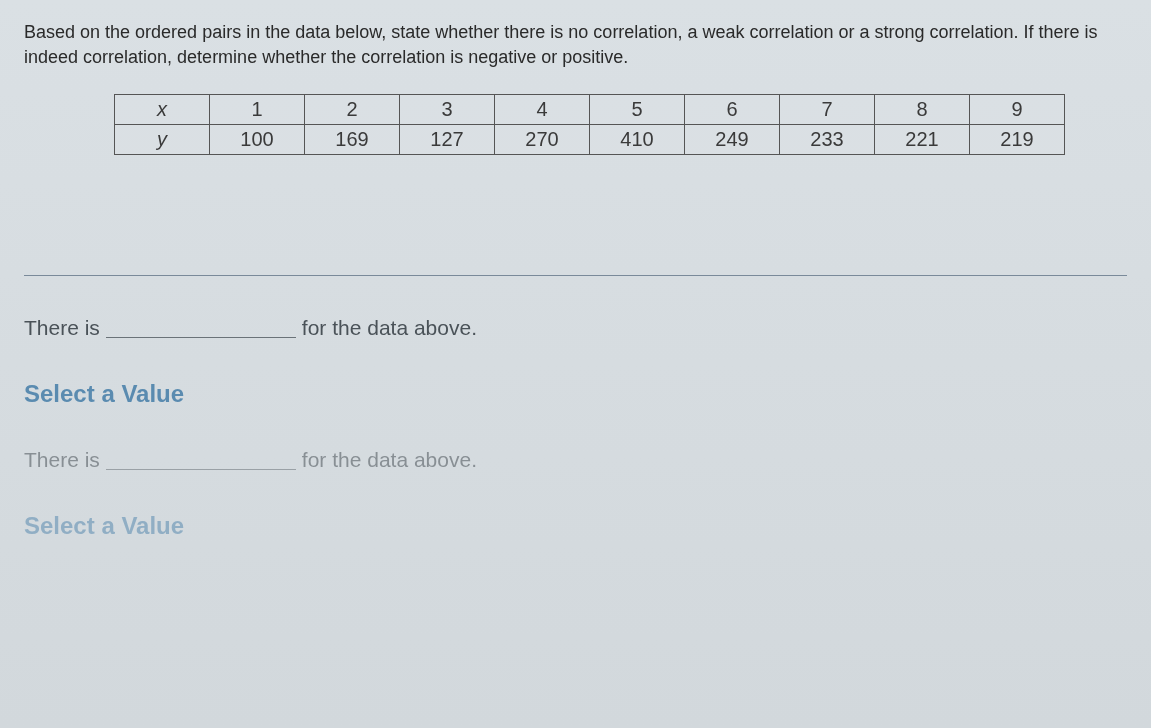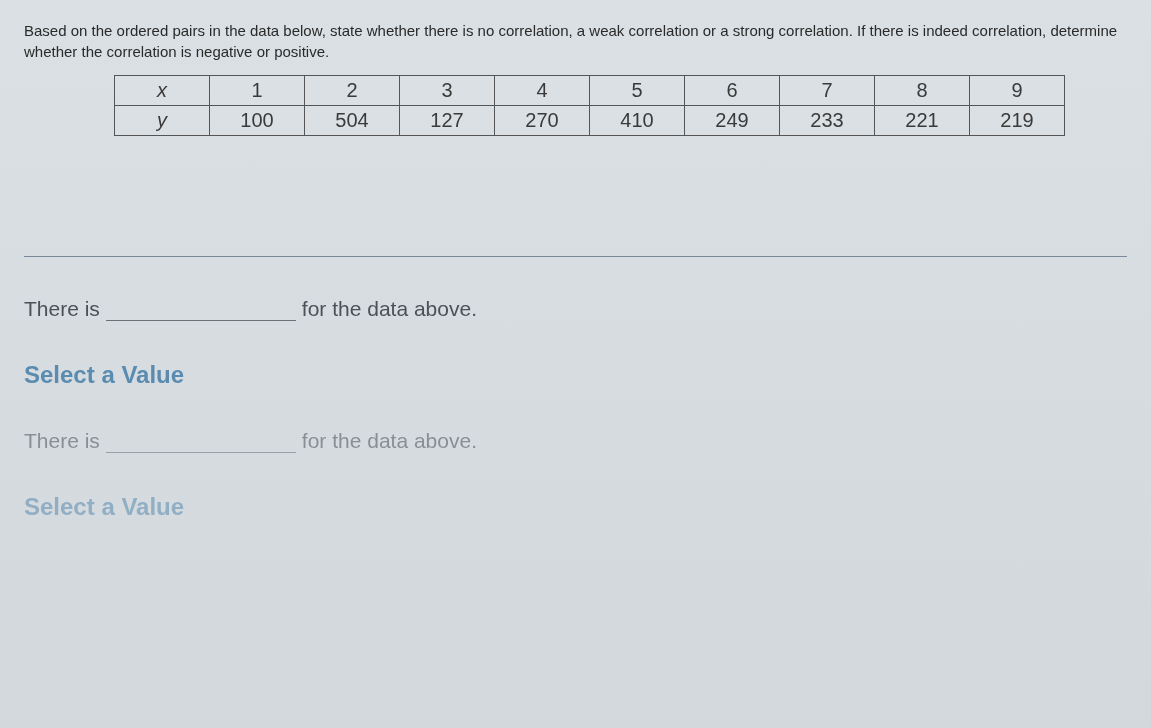--- a/index.html
+++ b/index.html
@@ -10,24 +10,24 @@
     body {
       font-family: Arial, Helvetica, sans-serif;
       background: linear-gradient(to bottom, #dae0e4, #d2d8dc);
       width: 1151px;
       height: 728px;
       padding: 20px 24px;
       color: #3a3a3a;
       position: relative;
     }
     .question-text {
-      font-size: 15px;
+      font-size: 18px;
       line-height: 1.4;
       color: #2a2a2a;
-      margin-bottom: 13px;
+      margin-bottom: 24px;
     }
     .data-table-wrap {
       padding-left: 90px;
       margin-bottom: 120px;
     }
     table.data-table {
       border-collapse: collapse;
       font-size: 20px;
     }
     table.data-table td {
@@ -47,21 +47,21 @@
       margin-bottom: 40px;
     }
     .answer-block {
       margin-bottom: 40px;
     }
     .answer-line {
       font-size: 21px;
       color: #4a5258;
       margin-bottom: 40px;
       display: flex;
-      align-items: flex-end;
+      align-items: flex-start;
     }
     .blank {
       display: inline-block;
       border-bottom: 1px solid #6a7278;
       min-width: 190px;
       height: 22px;
       margin: 0 6px;
     }
     .select-value {
       font-size: 24px;
@@ -93,21 +93,21 @@
       <td>4</td>
       <td>5</td>
       <td>6</td>
       <td>7</td>
       <td>8</td>
       <td>9</td>
     </tr>
     <tr>
       <td class="row-header">y</td>
       <td>100</td>
-      <td>504</td>
+      <td>169</td>
       <td>127</td>
       <td>270</td>
       <td>410</td>
       <td>249</td>
       <td>233</td>
       <td>221</td>
       <td>219</td>
     </tr>
   </tbody>
     </table>

